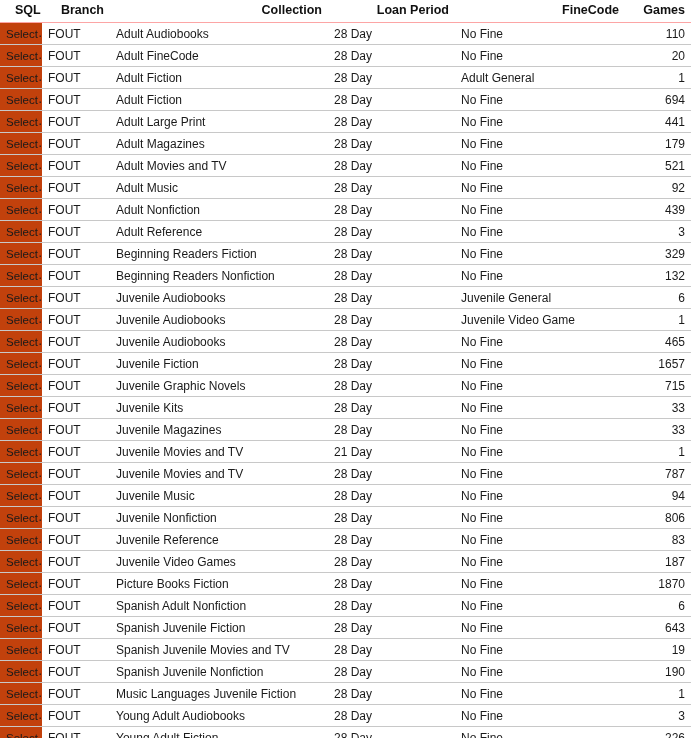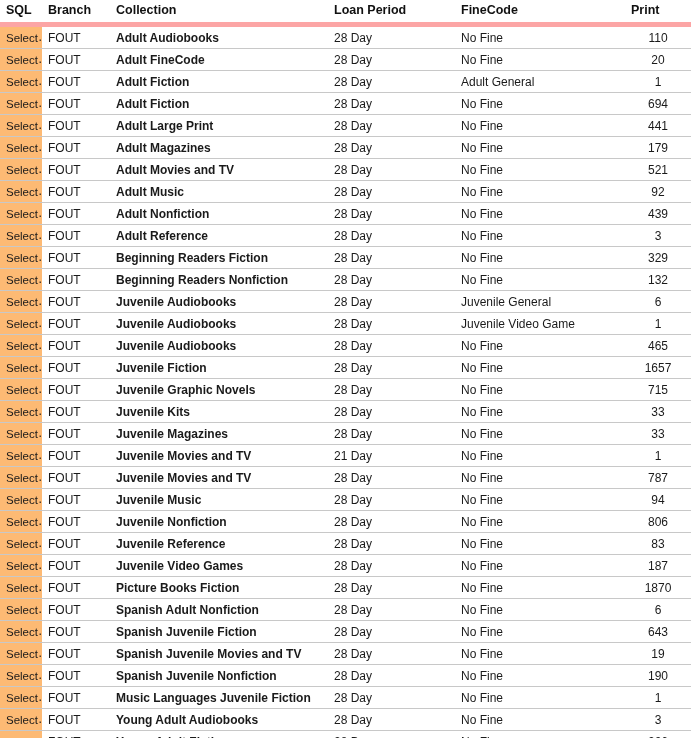--- a/index.html
+++ b/index.html
@@ -17,23 +17,23 @@
   }
   table.data-grid {
     border-collapse: collapse;
     width: 691px;
     table-layout: fixed;
   }
   table.data-grid th {
     font-weight: bold;
     font-size: 12.5px;
     color: #111111;
-    text-align: left;
-    padding: 3px 6px 5px 6px;
-    border-bottom: 5px solid #fca5a5;
+    text-align: right;
+    padding: 3px 6px 5px 15px;
+    border-bottom: 1px solid #fca5a5;
     background: #ffffff;
     vertical-align: bottom;
     white-space: nowrap;
   }
   table.data-grid td {
     padding: 3px 6px 3px 6px;
     border-bottom: 1px solid #c8c8c8;
     vertical-align: middle;
     white-space: nowrap;
     overflow: hidden;
@@ -42,49 +42,49 @@
   }
   
   col.c-sql      { width: 42px; }
   col.c-branch   { width: 68px; }
   col.c-coll     { width: 218px; }
   col.c-loan     { width: 127px; }
   col.c-fine     { width: 170px; }
   col.c-items    { width: 66px; }
 
   th.sql-head, td.sql-cell {
-    background: #fdba74;
+    background: #c2410c;
     padding-left: 3px;
     padding-right: 3px;
   }
   td.sql-cell {
     border-bottom: 1px solid #ffffff;
   }
   th.sql-head {
     border-bottom: 1px solid #b0b0b0;
   }
   .select-link {
     color: #1a1a1a;
     font-size: 11.5px;
     cursor: pointer;
     text-decoration: none;
     display: inline-block;
   }
   td.num {
-    text-align: center;
+    text-align: right;
     padding-right: 8px;
   }
   th.num {
     text-align: right;
     padding-right: 8px;
   }
   td.branch-cell {
     padding-left: 6px;
   }
-  td.coll-cell { padding-left: 8px; font-weight: bold; }
+  td.coll-cell { padding-left: 8px; }
   th.coll-head { padding-left: 8px; }
   td.loan-cell { padding-left: 6px; }
   td.fine-cell { padding-left: 6px; }
 </style>
 </head>
 <body>
 
 <table class="data-grid">
   <colgroup>
     <col class="c-sql">
@@ -94,21 +94,21 @@
     <col class="c-fine">
     <col class="c-items">
   </colgroup>
   <thead>
     <tr>
       <th class="sql-head">SQL</th>
       <th>Branch</th>
       <th class="coll-head">Collection</th>
       <th>Loan Period</th>
       <th>FineCode</th>
-      <th class="num">Print</th>
+      <th class="num">Games</th>
     </tr>
   </thead>
   <tbody id="grid-body">
       <tr>
         <td class="sql-cell"><a class="select-link">Select</a></td>
         <td class="branch-cell">FOUT</td>
         <td class="coll-cell">Adult Audiobooks</td>
         <td class="loan-cell">28 Day</td>
         <td class="fine-cell">No Fine</td>
         <td class="num">110</td>

